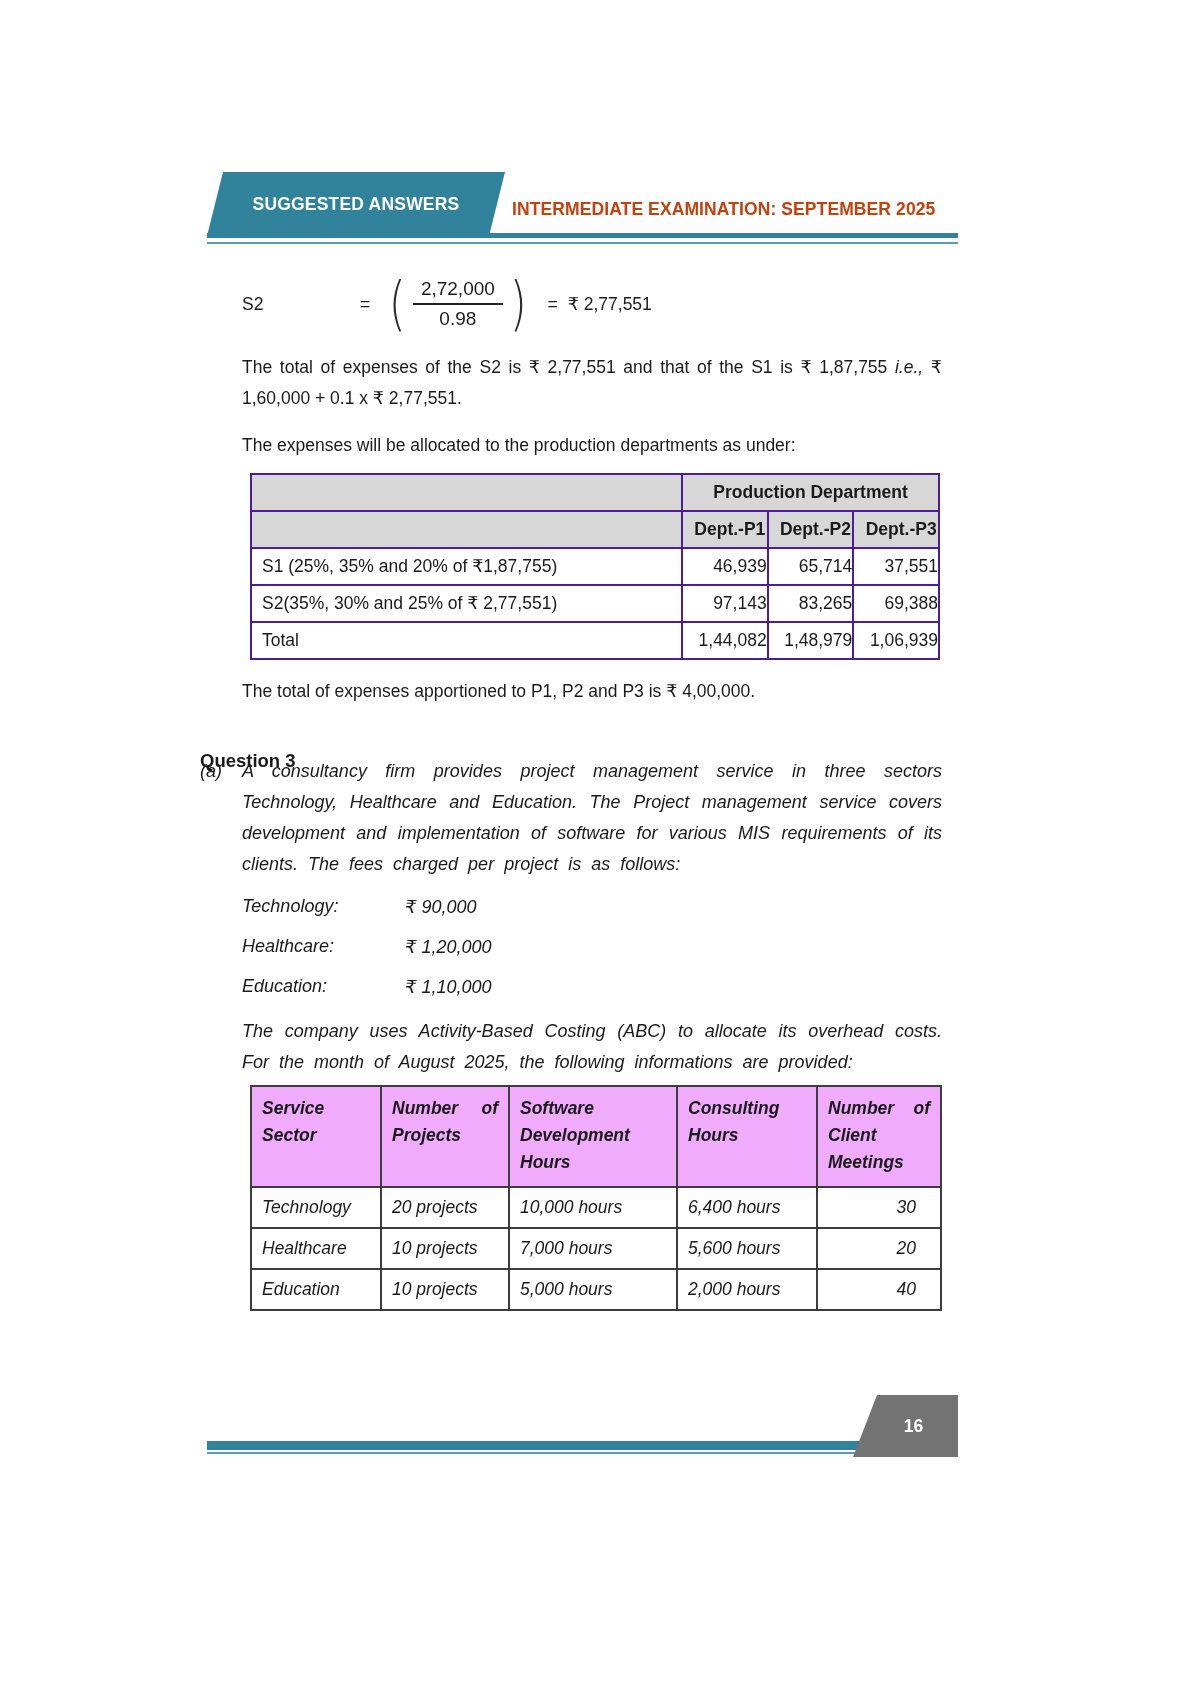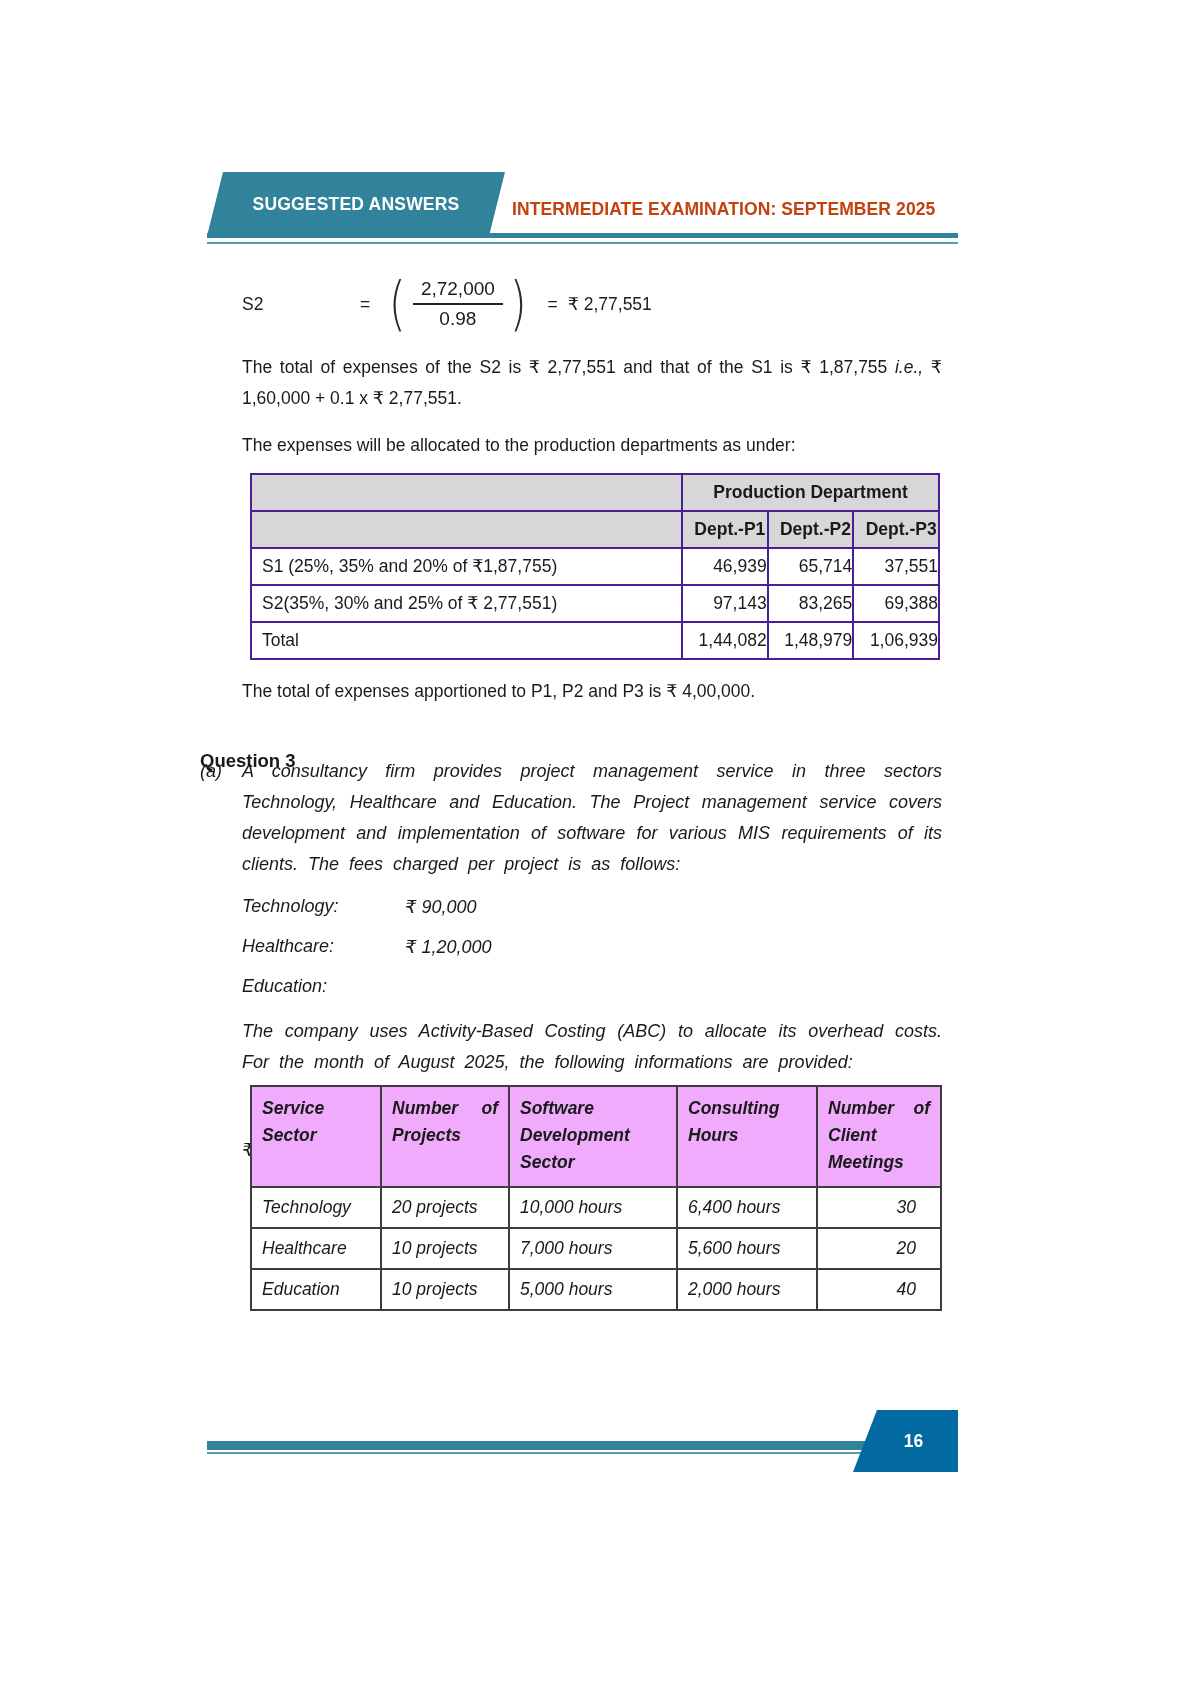--- a/index.html
+++ b/index.html
@@ -43,21 +43,21 @@
   .p3 { top:676px; text-align:left; }
 
   .q-heading { position:absolute; left:200px; top:714px; font-size:18.5px; font-weight:700;margin-top:36px; }
 
   .qa-block { position:absolute; left:200px; top:756px; width:742px; display:flex; font-style:italic; font-size:18px; line-height:31px; }
   .qa-label { width:42px; flex:0 0 42px; }
   .qa-text  { width:700px; text-align:justify; word-spacing:5px; }
 
   .fee-row { position:absolute; left:242px; display:flex; font-style:italic; font-size:18px; }
   .fee-label { width:163px; flex:0 0 163px; }
-  .fee-1 { top:896px; } .fee-2 { top:936px; } .fee-3 { top:976px;flex-direction:column; }
+  .fee-1 { top:896px; } .fee-2 { top:936px; } .fee-3 { top:976px; }
 
   .abc-para { position:absolute; left:242px; top:1016px; width:700px; font-style:italic; font-size:18px; line-height:31px; text-align:justify; word-spacing:5px; }
 
   
   table { border-collapse:collapse; table-layout:fixed; }
   .tbl1 { position:absolute; left:250px; top:473px; width:690px; font-size:17.5px; }
   .tbl1 th, .tbl1 td { border:2px solid #4c1d95; padding:4px 10px; line-height:27px; }
   .tbl1 thead th { background:#d7d7d7; font-weight:700; text-align:center; }
   .tbl1 .c-label { width:431px; text-align:left; }
   .tbl1 .c-num   { width:107px; text-align:right; padding-right:0; }
@@ -68,23 +68,23 @@
   .tbl2 td { text-align:left; }
   .tbl2 .c2-1 { width:130px; } .tbl2 .c2-2 { width:128px; } .tbl2 .c2-3 { width:168px; }
   .tbl2 .c2-4 { width:140px; } .tbl2 .c2-5 { width:124px; }
   .tbl2 td.c2-5 { text-align:right; padding-right:24px; }
 
   
   .ftr-thin  { position:absolute; left:207px; top:1452px; width:751px; height:2px; background:#5b9db0; }
   .ftr-thick { position:absolute; left:207px; top:1441px; width:664px; height:9px; background:#31839b; }
   .pg-badge {
     position:absolute; left:853px; top:1395px; width:105px; height:62px;
-    background:#0369a1; z-index:2;
+    background:#737373; z-index:2;
     clip-path:polygon(24px 0, 100% 0, 100% 100%, 0 100%);
-    display:flex; align-items:center; justify-content:center;margin-top:15px;
+    display:flex; align-items:center; justify-content:center;
   }
   .pg-badge span { color:#ffffff; font-weight:700; font-size:17.5px; padding-left:16px; }
 </style>
 </head>
 <body>
 
 <div class="page">
 
   <div class="hdr-rule-thick"></div>
   <div class="hdr-rule-thin"></div>
@@ -166,21 +166,21 @@
     <span>₹ 1,10,000</span>
   </div>
 
   <p class="abc-para">The company uses Activity-Based Costing (ABC) to allocate its overhead costs. For the month of August 2025, the following informations are provided:</p>
 
   <table class="tbl2">
     <thead>
       <tr>
         <th class="c2-1">Service Sector</th>
         <th class="c2-2">Number of Projects</th>
-        <th class="c2-3">Software Development Sector</th>
+        <th class="c2-3">Software Development Hours</th>
         <th class="c2-4">Consulting Hours</th>
         <th class="c2-5">Number of Client Meetings</th>
       </tr>
     </thead>
     <tbody>
       <tr>
         <td class="c2-1">Technology</td>
         <td class="c2-2">20 projects</td>
         <td class="c2-3">10,000 hours</td>
         <td class="c2-4">6,400 hours</td>

